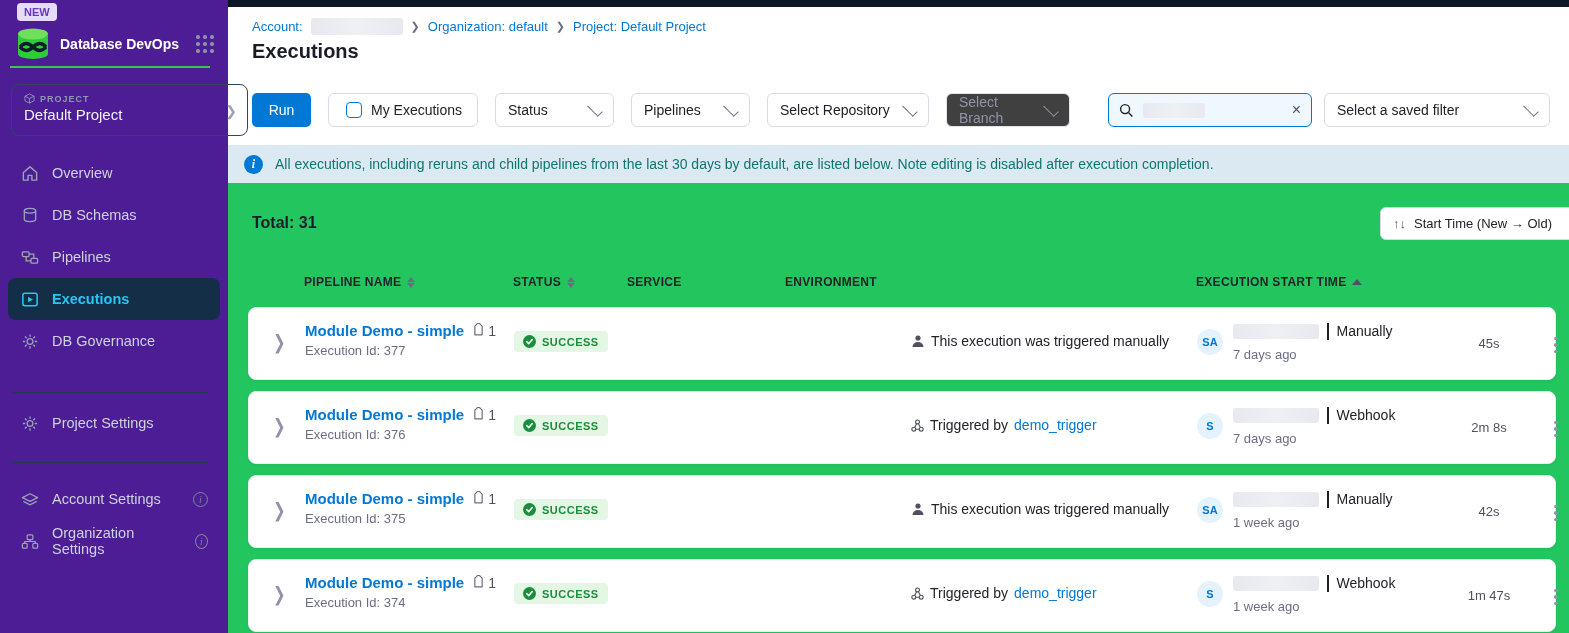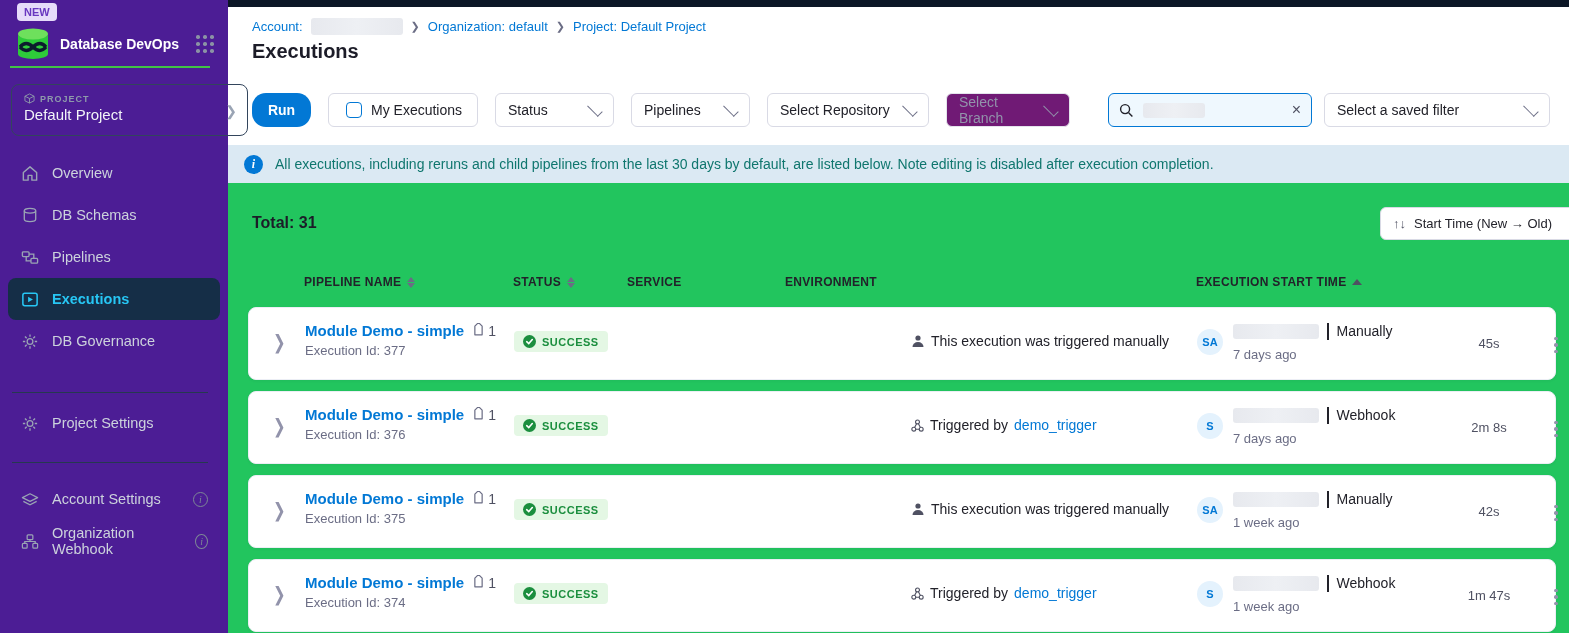--- a/index.html
+++ b/index.html
@@ -35,27 +35,27 @@
   .main { position:absolute; left:228px; top:7px; width:1341px; height:626px; background:#fff; }
   .breadcrumb { position:absolute; left:24px; top:11px; display:flex; align-items:center; gap:8px; font-size:13px; }
   .breadcrumb a { color:#0278d5; text-decoration:none; cursor:pointer; }
   .crumb-sep { color:#6b6d85; font-size:11px; font-weight:bold; }
   .redact { background:linear-gradient(90deg,#e7e9ee,#eef0f4,#e7e9ee); border-radius:3px; filter:blur(0.6px); }
   .crumb-redact { width:92px; height:17px; }
   .page-title { position:absolute; left:24px; top:33px; font-size:20px; font-weight:bold; color:#1c1c28; }
 
   
   .toolbar { position:absolute; left:24px; top:86px; display:flex; align-items:center; }
-  .btn-run { width:59px; height:34px; background:#0278d5; color:#fff; font-size:14px; font-weight:bold; border:none; border-radius:14px; cursor:pointer; }
+  .btn-run { width:59px; height:34px; background:#0278d5; color:#fff; font-size:14px; font-weight:normal; border:none; border-radius:5px; cursor:pointer; }
   .tb-box { height:34px; background:#fff; border:1px solid #d9dae5; border-radius:6px; display:flex; align-items:center; padding:0 12px; font-size:14px; color:#22222a; cursor:pointer; margin-left:17px; }
   .tb-box .chev { margin-left:auto; padding-left:14px; }
   .chev { width:7px; height:7px; border-right:1.6px solid #6b6d85; border-bottom:1.6px solid #6b6d85; transform:rotate(45deg) translateY(-2px); display:inline-block; }
   .checkbox { width:16px; height:16px; border:1.8px solid #0278d5; border-radius:4px; background:#fff; margin-right:9px; flex:0 0 16px; }
   .w-myexec { width:150px;padding-left:17px; } .w-status { width:119px; } .w-pipelines { width:119px; } .w-repo { width:162px; }
-  .w-branch { width:124px; background:#701a75; border-color:#e4e4ec; color:#9293ab; cursor:default; }
+  .w-branch { width:124px; background:#404040; border-color:#e4e4ec; color:#9293ab; cursor:default; }
   .w-branch .chev { border-color:#9293ab; }
   .search-box { width:204px; height:34px; margin-left:38px; border:1.6px solid #0278d5; background:#eff8fe; border-radius:6px; display:flex; align-items:center; padding:0 10px; cursor:text; }
   .search-redact { width:62px; height:15px; margin-left:9px; }
   .search-clear { margin-left:auto; color:#4f5162; font-size:16px; cursor:pointer; }
   .w-saved { width:226px; margin-left:12px; }
 
   
   .banner { position:absolute; left:0; top:138px; width:1341px; height:38px; background:#dbe9f3; display:flex; align-items:center; padding:0 16px; }
   .banner-icon { width:19px; height:19px; background:#0278d5; border-radius:50%; color:#fff; font-size:12px; font-weight:bold; display:flex; align-items:center; justify-content:center; font-family:"Liberation Serif",serif; font-style:italic; flex:0 0 19px; }
   .banner-text { margin-left:12px; font-size:14px; color:#0f766e; }
@@ -203,21 +203,21 @@
       <span class="spacer"></span>
       <span class="info-circ">i</span>
     </div>
     <div class="nav-item">
       <svg width="19" height="19" viewBox="0 0 20 20">
           <rect x="7" y="3" width="6" height="5" rx="1" stroke="#9aa4b4" stroke-width="1.3" fill="none"></rect>
           <rect x="2" y="12" width="5" height="5" rx="1" stroke="#9aa4b4" stroke-width="1.3" fill="none"></rect>
           <rect x="13" y="12" width="5" height="5" rx="1" stroke="#9aa4b4" stroke-width="1.3" fill="none"></rect>
           <path d="M10 8 V10 M4.5 12 V10 H15.5 V12" stroke="#9aa4b4" stroke-width="1.3" fill="none"></path>
         </svg>
-      <span>Organization Webhook</span>
+      <span>Organization Settings</span>
       <span class="spacer"></span>
       <span class="info-circ">i</span>
     </div>
   </div>
 </div>
 
 <div class="main">
 
   <div class="breadcrumb">
     <a>Account:</a>

